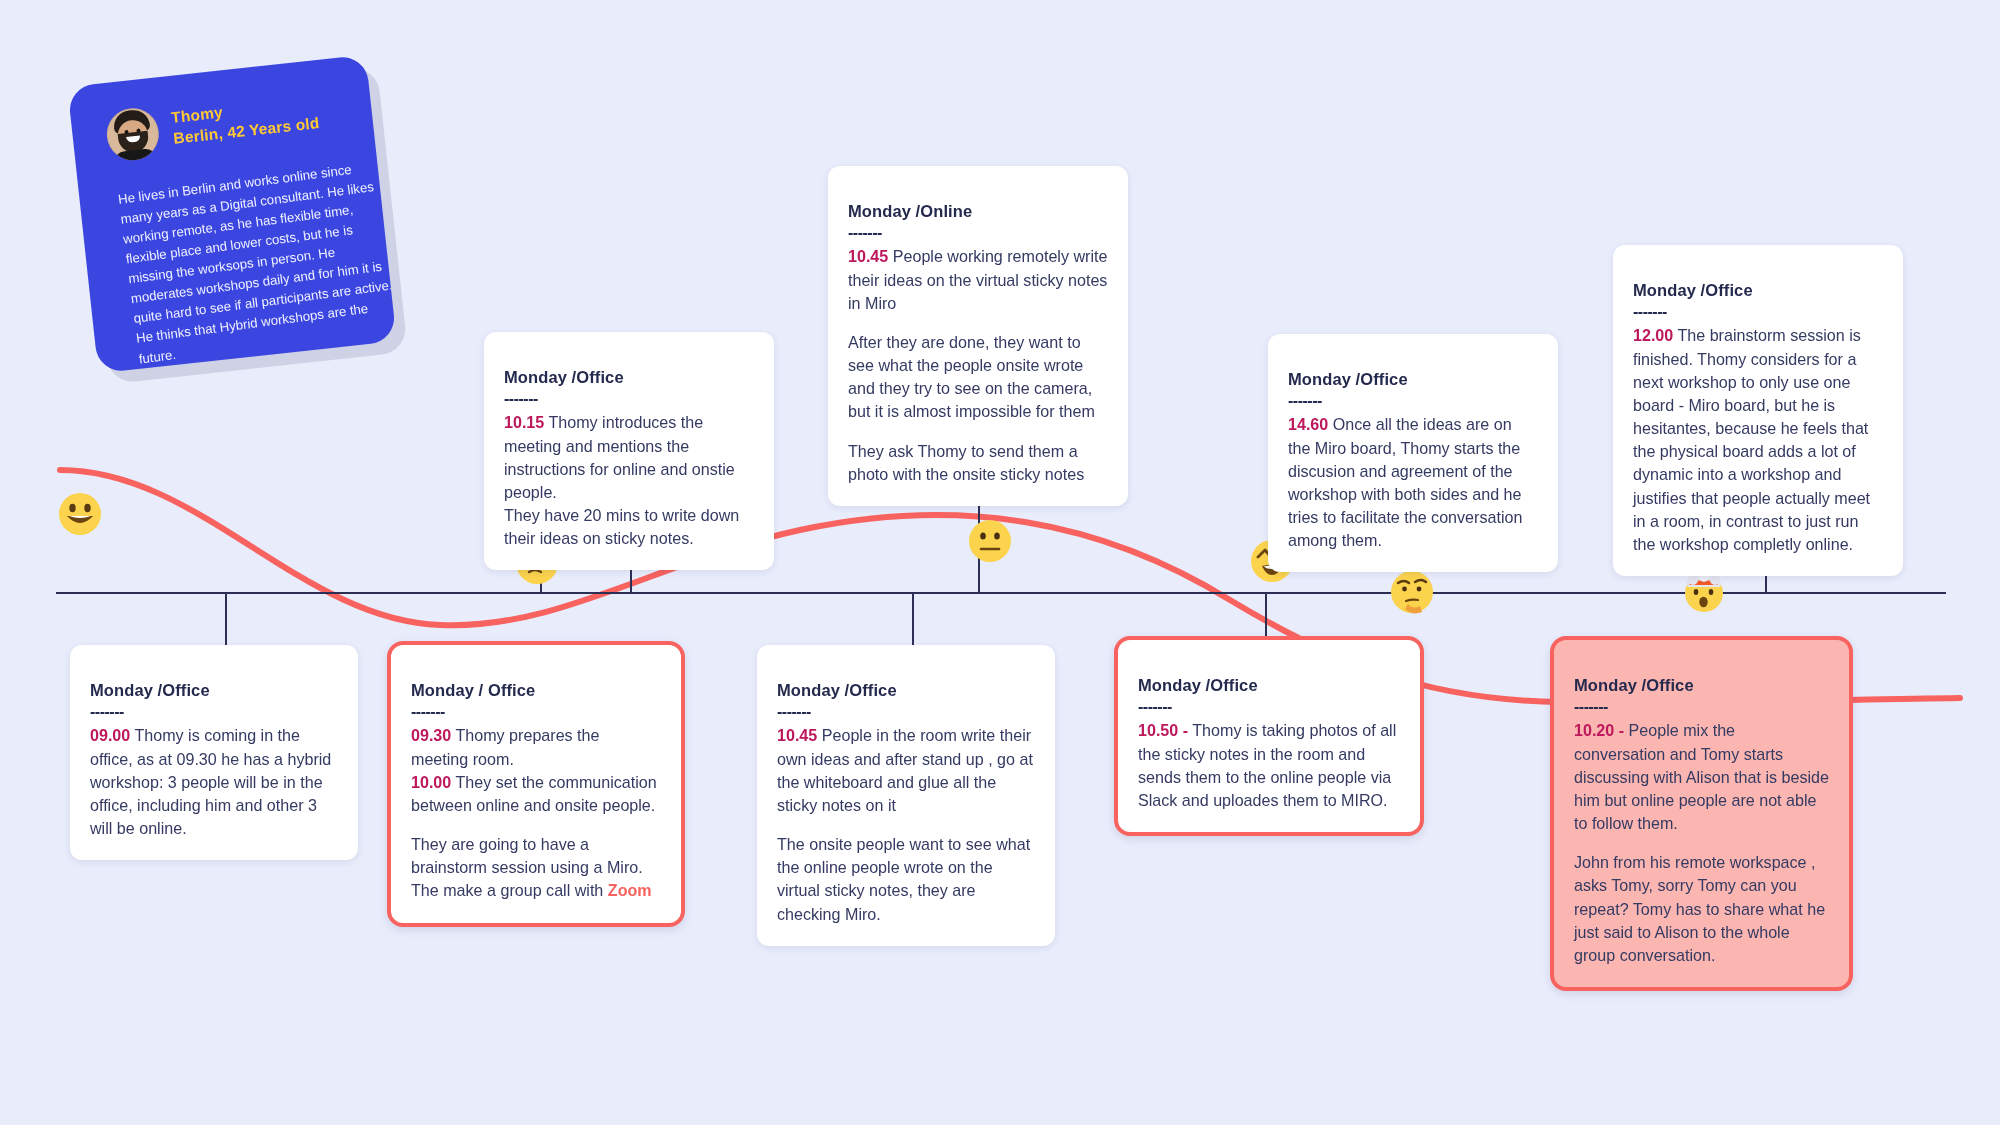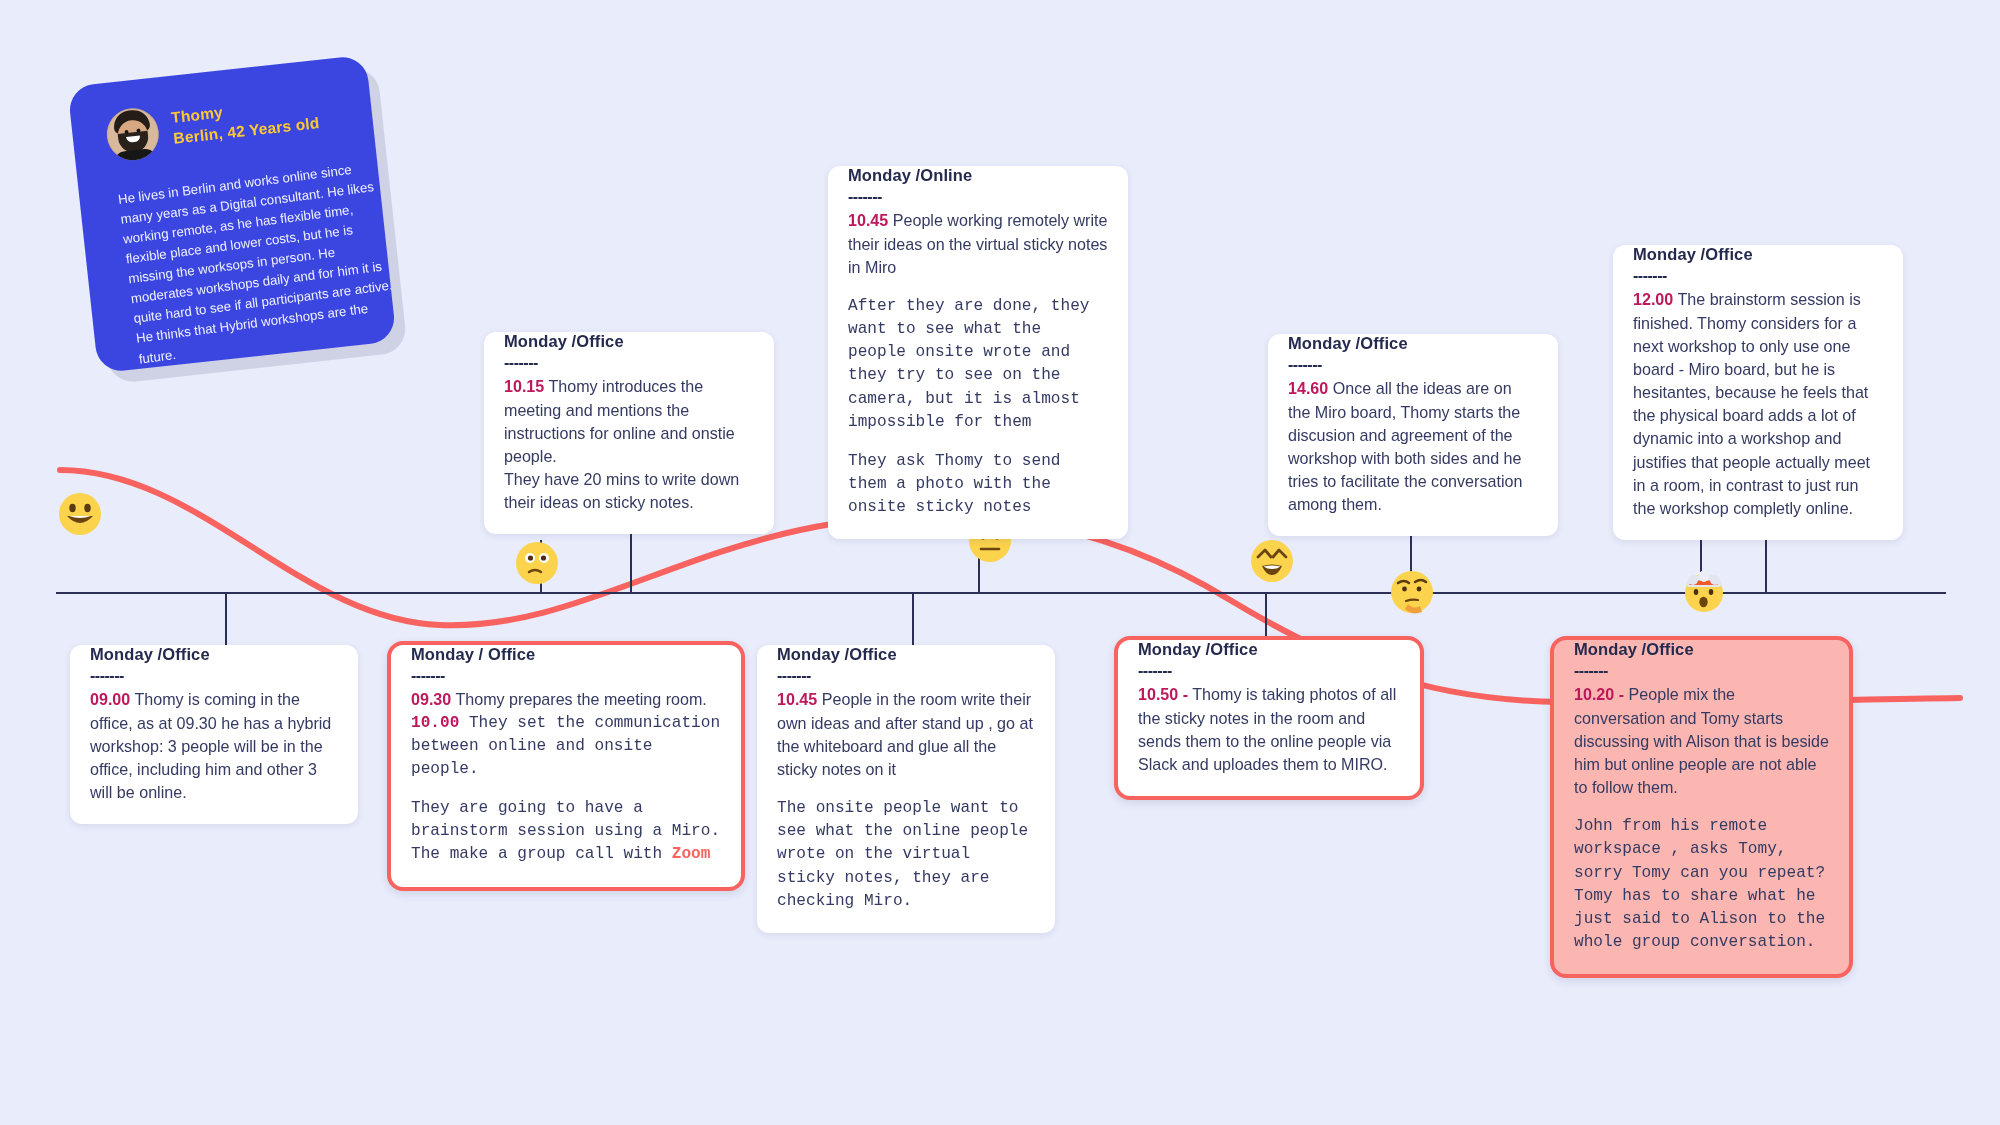--- a/index.html
+++ b/index.html
@@ -68,21 +68,21 @@
     font-size:34px;line-height:44px;text-align:center;
   }
   .emoji .ico{display:block;width:44px;height:44px;}
 
   
   .card{
     position:absolute;
     background:#ffffff;
     border-radius:12px;
     box-shadow:0 2px 7px rgba(40,45,90,.10);
-    padding:0 20px 20px 20px;
+    padding:36px 20px 20px 20px;
     box-sizing:border-box;
     color:#2b3055;
   }
   .card.outlined{
     border:4px solid #f8625f;
     border-radius:16px;
     box-shadow:0 3px 9px rgba(40,45,90,.13);
   }
   .card.filled{
     border:4px solid #f8625f;
@@ -94,21 +94,21 @@
     font-weight:bold;font-size:16.5px;line-height:1.2;color:#24294e;
     margin:0 0 2px 0;letter-spacing:.1px;
   }
   .card .cdash{
     font-weight:bold;font-size:16px;color:#24294e;letter-spacing:-.5px;
     margin:0 0 4px 0;line-height:1.1;
   }
   .card p{
     margin:0;font-size:16.1px;line-height:1.44;color:#343a62;
   }
-  .card p + p{margin-top:16px;font-family:Liberation Mono, monospace;}
+  .card p + p{margin-top:16px;}
   .card b{font-weight:bold;color:#be185d;}
   .zoomlink{color:#f8625f;font-weight:bold;}
 </style>
 </head>
 <body>
 
 <div id="stage">
 
   <svg id="curve" viewBox="0 0 2000 1125" xmlns="http://www.w3.org/2000/svg">
     <path d="M 60 470 C 200 470, 300 620, 440 625 C 560 630, 660 560, 800 530 C 960 496, 1100 520, 1230 600 C 1330 660, 1420 700, 1560 702 C 1700 704, 1820 700, 1960 698" fill="none" stroke="#f8625f" stroke-width="6" stroke-linecap="round"></path>
@@ -248,21 +248,21 @@
     <div class="cdash">-------</div>
     <p><b>12.00</b><span> The brainstorm session is finished. Thomy considers for a next workshop to only use one board - Miro board, but he is hesitantes, because he feels that the physical board adds a lot of dynamic into a workshop and justifies that people actually meet in a room, in contrast to just run the workshop completly online.</span></p>
   </div>
 
   <div class="card" style="left:70px;top:645px;width:288px;">
     <div class="ctitle">Monday /Office</div>
     <div class="cdash">-------</div>
     <p><b>09.00</b><span> Thomy is coming in the office, as at 09.30 he has a hybrid workshop:  3 people will be in the office, including him and other 3 will be online.</span></p>
   </div>
 
-  <div class="card outlined" style="left:387px;top:641px;width:358px;">
+  <div class="card outlined" style="left:387px;top:641px;width:298px;">
     <div class="ctitle">Monday / Office</div>
     <div class="cdash">-------</div>
     <p><b>09.30</b><span> Thomy prepares the meeting room.</span></p>
     <p style="margin-top:0;"><b>10.00</b><span> They set the communication between online and onsite people.</span></p>
     <p><span>They are going to have a brainstorm session using a Miro. The make a group call with </span><span class="zoomlink">Zoom</span></p>
   </div>
 
   <div class="card" style="left:757px;top:645px;width:298px;">
     <div class="ctitle">Monday /Office</div>
     <div class="cdash">-------</div>

